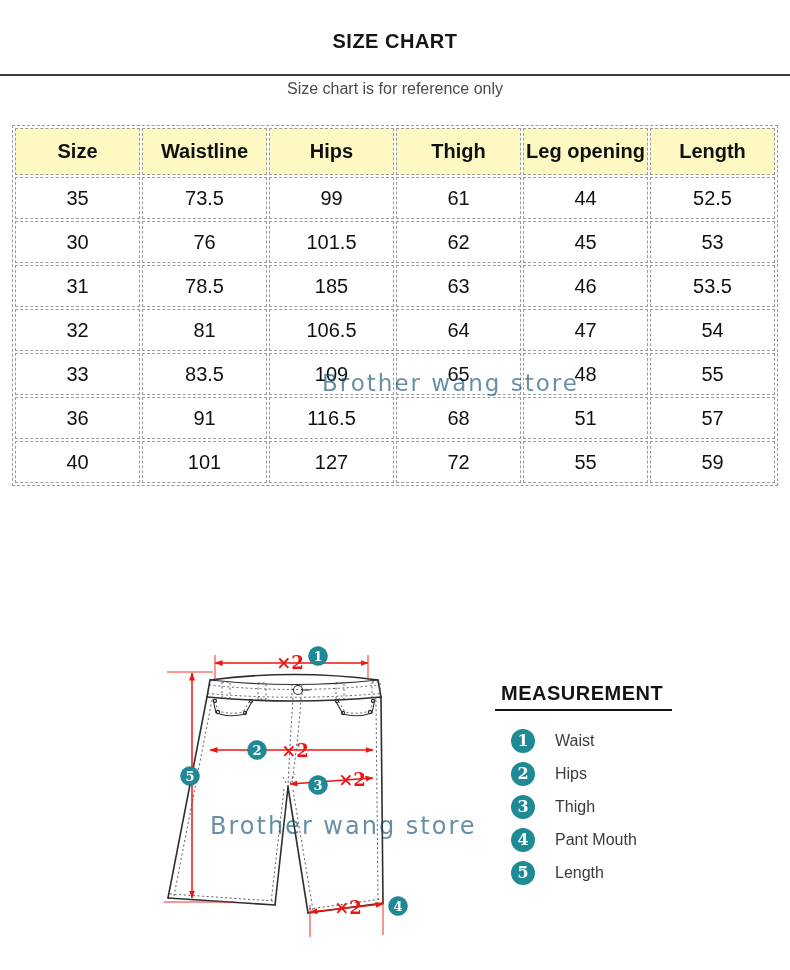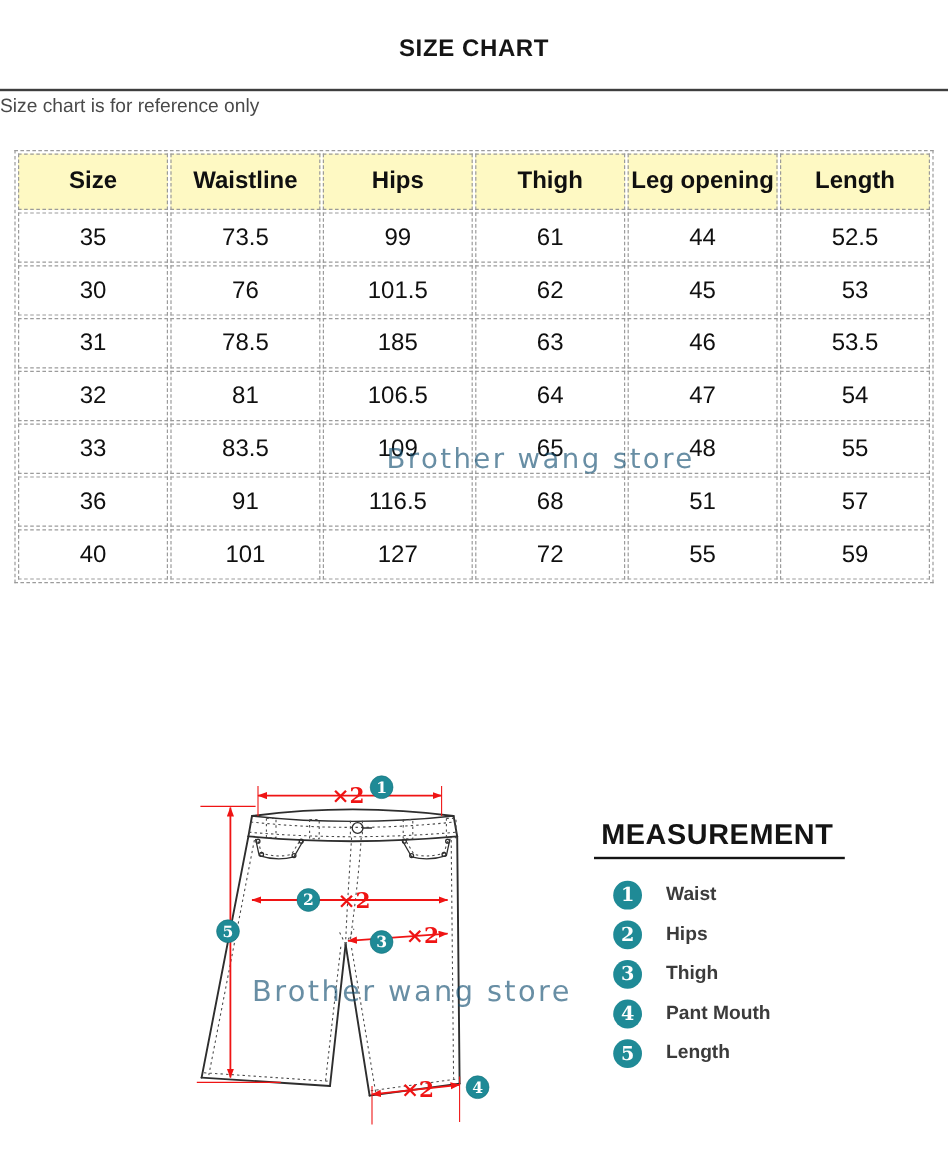--- a/index.html
+++ b/index.html
@@ -10,21 +10,21 @@
   }
   .title{
     position:absolute;top:30px;left:0;width:790px;text-align:center;
     font-size:20px;font-weight:bold;color:#151515;letter-spacing:.5px;margin:0;
   }
   .divider{
     position:absolute;top:74px;left:0;width:790px;height:0;
     border-top:2px solid #3e3e3e;
   }
   .subtitle{
-    position:absolute;top:80px;left:0;width:790px;text-align:left;
+    position:absolute;top:80px;left:0;width:790px;text-align:center;
     font-size:16px;color:#4a4a4a;margin:0;
   }
   table.size-table{
     position:absolute;left:12px;top:125px;width:766px;
     border-collapse:separate;border-spacing:2px;
     border:1px dashed #9b9b9b;table-layout:fixed;
   }
   .size-table th,.size-table td{
     border:1px dashed #9b9b9b;text-align:center;vertical-align:middle;
     font-size:20px;color:#101010;padding:0;
@@ -48,31 +48,31 @@
     fill:var(--red);font-family:"DejaVu Serif",serif;font-size:18px;
     font-weight:bold;text-anchor:middle;
   }
   .badge-svg circle{fill:var(--teal);stroke:#10707b;stroke-width:.5;}
   .badge-svg text{
     fill:#ffffff;font-family:"DejaVu Serif",serif;font-size:13px;
     font-weight:bold;text-anchor:middle;
   }
   .legend{position:absolute;left:495px;top:682px;width:250px;}
   .legend-title{
-    display:inline-block;font-size:24px;font-weight:bold;color:#141414;
+    display:inline-block;font-size:20px;font-weight:bold;color:#141414;
     border-bottom:2px solid #141414;padding:0 9px 4px 6px;letter-spacing:.5px;
   }
   .legend-items{list-style:none;margin:13px 0 0 0;padding:0;}
   .legend-item{display:flex;align-items:center;height:33px;padding-left:16px;}
   .badge{
     width:24px;height:24px;border-radius:50%;background:var(--teal);
     color:#fff;font-family:"DejaVu Serif",serif;font-size:16px;font-weight:bold;
     display:flex;align-items:center;justify-content:center;flex:0 0 24px;
   }
-  .legend-label{margin-left:20px;font-size:16px;font-weight:bold;color:#3b3b3b;}
+  .legend-label{margin-left:20px;font-size:16px;font-weight:normal;color:#3b3b3b;}
 </style>
 </head>
 <body>
 
 <h1 class="title">SIZE CHART</h1>
 <div class="divider"></div>
 <p class="subtitle">Size chart is for reference only</p>
 
 <table class="size-table">
   <thead>

